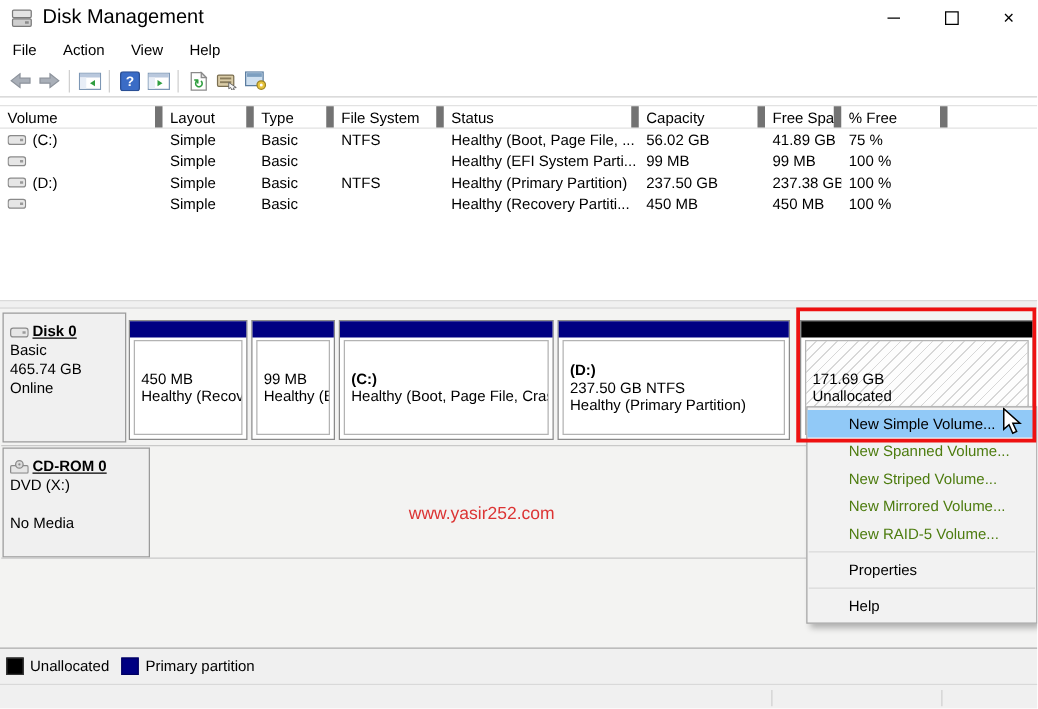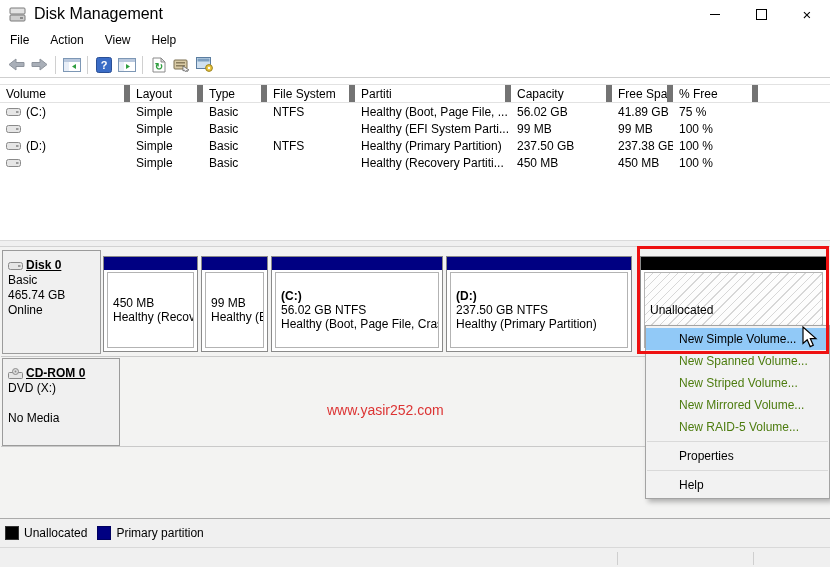--- a/index.html
+++ b/index.html
@@ -178,21 +178,21 @@
         </svg>
     </div>
   </div>
 
   <div class="listview">
     <div class="lv-header">
       <div class="lv-hcell c0">Volume</div>
       <div class="lv-hcell c1">Layout</div>
       <div class="lv-hcell c2">Type</div>
       <div class="lv-hcell c3">File System</div>
-      <div class="lv-hcell c4">Partiti</div>
+      <div class="lv-hcell c4">Status</div>
       <div class="lv-hcell c5">Capacity</div>
       <div class="lv-hcell c6">Free Spa...</div>
       <div class="lv-hcell c7">% Free</div>
       <div class="lv-hcell c8"></div>
     </div>
 
     <div class="lv-row">
       <div class="lv-cell c0">
           <svg class="vol-ico" width="15" height="10" viewBox="0 0 15 10">
             <rect x="0.5" y="1.5" width="14" height="7" rx="2" fill="#e6e6e6" stroke="#8a8a8a"></rect>
@@ -291,37 +291,37 @@
       <div class="part-body">
         <span>99 MB</span>
         <span>Healthy (EF</span>
       </div>
     </div>
 
     <div class="part p3">
       <div class="part-band"></div>
       <div class="part-body">
         <span class="b">(C:)</span>
-        <span>56.02 GB NTFS</span>
         <span>Healthy (Boot, Page File, Cras</span>
       </div>
     </div>
 
     <div class="part p4">
       <div class="part-band"></div>
       <div class="part-body">
         <span class="b">(D:)</span>
         <span>237.50 GB NTFS</span>
         <span>Healthy (Primary Partition)</span>
       </div>
     </div>
 
     <div class="part p5 unalloc">
       <div class="part-band"></div>
       <div class="part-body">
+        <span>171.69 GB</span>
         <span>Unallocated</span>
       </div>
     </div>
 
     <div class="hline" style="left:1px;top:109px;width:828px;"></div>
 
     <div class="disk-label lbl-cdrom">
       <div class="dl-title">
         <svg width="15" height="11" viewBox="0 0 15 11">
             <rect x="0.5" y="4.5" width="14" height="6" rx="1" fill="#e6e6e6" stroke="#8a8a8a"></rect>

